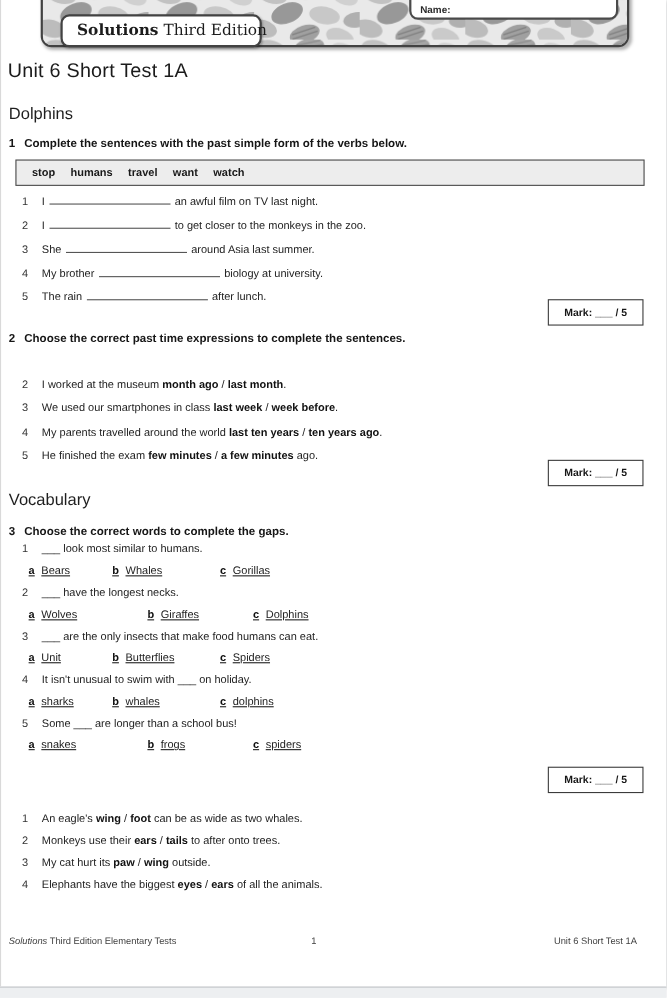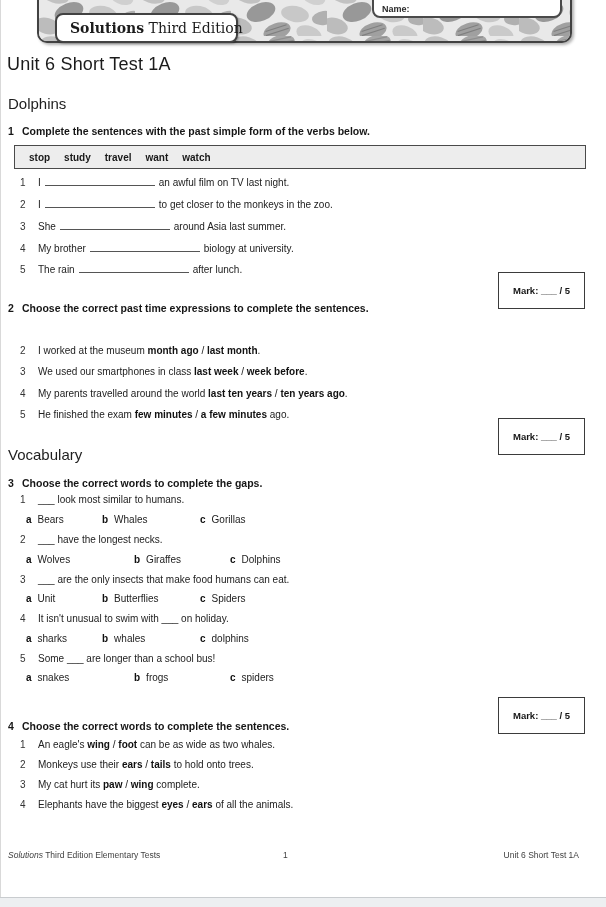--- a/index.html
+++ b/index.html
@@ -50,27 +50,27 @@
   }
   
   .item{position:absolute;left:20px;font-size:10px;color:#222;white-space:nowrap;}
   .inum{display:inline-block;width:18px;color:#333;}
   .blank{
     display:inline-block;width:110px;height:9px;margin:0 4px;
     border-bottom:1px solid #555;vertical-align:baseline;
   }
   .rich b{font-weight:700;color:#111;}
   
-  .opts{position:absolute;left:26px;display:grid;font-size:10px;color:#222;white-space:nowrap;}
+  .opts{position:absolute;left:26px;display:grid;font-size:10px;color:#222;white-space:nowrap;text-decoration:underline;}
   .opts.std{grid-template-columns:76px 98px auto;}
   .opts.wide{grid-template-columns:108px 96px auto;}
   .optcell b{font-weight:700;margin-right:6px;color:#111;}
   
   .markbox{
-    position:absolute;left:498px;width:87px;height:37px;box-sizing:border-box;
+    position:absolute;left:498px;width:87px;height:24px;box-sizing:border-box;
     border:1.5px solid #3b3b3b;background:#fff;
     display:flex;align-items:center;justify-content:center;
     font-size:9.5px;font-weight:700;color:#161616;white-space:pre;
   }
   
   .footer{position:absolute;top:850px;left:0;width:606px;font-size:8.5px;color:#3f3f3f;}
   .f-left{position:absolute;left:8px;top:0;white-space:pre;}
   .f-center{position:absolute;left:283px;top:0;}
   .f-right{position:absolute;right:27px;top:0;}
   .band{
@@ -113,21 +113,21 @@
   </div>
   <div class="brand-tab"><span class="brand-bold">Solutions</span><span> Third Edition</span></div>
   <div class="name-box"><span>Name:</span></div>
 
   <div class="h1" style="top:54px">Unit 6 Short Test 1A</div>
   <div class="h2" style="top:95px">Dolphins</div>
 
   <div class="exh" style="top:125px"><span class="exnum">1</span><span>Complete the sentences with the past simple form of the verbs below.</span></div>
   <div class="wordbox" style="top:145px">
     <span>stop</span>
-    <span>study</span>
+    <span>humans</span>
     <span>travel</span>
     <span>want</span>
     <span>watch</span>
   </div>
   <div class="item" style="top:176px"><span class="inum">1</span><span>I</span><span class="blank"></span><span>an awful film on TV last night.</span></div>
   <div class="item" style="top:198px"><span class="inum">2</span><span>I</span><span class="blank"></span><span>to get closer to the monkeys in the zoo.</span></div>
   <div class="item" style="top:220px"><span class="inum">3</span><span>She</span><span class="blank"></span><span>around Asia last summer.</span></div>
   <div class="item" style="top:242px"><span class="inum">4</span><span>My brother</span><span class="blank"></span><span>biology at university.</span></div>
   <div class="item" style="top:263px"><span class="inum">5</span><span>The rain</span><span class="blank"></span><span>after lunch.</span></div>
   <div class="markbox" style="top:272px"><span>Mark: ___ / 5</span></div>
@@ -172,24 +172,23 @@
   </div>
 
   <div class="item" style="top:653px"><span class="inum">5</span><span>Some ___ are longer than a school bus!</span></div>
   <div class="opts wide" style="top:672px">
     <span class="optcell"><b>a</b><span>snakes</span></span>
     <span class="optcell"><b>b</b><span>frogs</span></span>
     <span class="optcell"><b>c</b><span>spiders</span></span>
   </div>
   <div class="markbox" style="top:697px"><span>Mark: ___ / 5</span></div>
 
-  <div class="exh" style="top:720px"><span class="exnum">4</span><span>Choose the correct words to complete the sentences.</span></div>
   <div class="item" style="top:739px"><span class="inum">1</span><span class="rich"><span>An eagle's </span><b>wing</b><span> / </span><b>foot</b><span> can be as wide as two whales.</span></span></div>
-  <div class="item" style="top:759px"><span class="inum">2</span><span class="rich"><span>Monkeys use their </span><b>ears</b><span> / </span><b>tails</b><span> to hold onto trees.</span></span></div>
-  <div class="item" style="top:779px"><span class="inum">3</span><span class="rich"><span>My cat hurt its </span><b>paw</b><span> / </span><b>wing</b><span> complete.</span></span></div>
+  <div class="item" style="top:759px"><span class="inum">2</span><span class="rich"><span>Monkeys use their </span><b>ears</b><span> / </span><b>tails</b><span> to after onto trees.</span></span></div>
+  <div class="item" style="top:779px"><span class="inum">3</span><span class="rich"><span>My cat hurt its </span><b>paw</b><span> / </span><b>wing</b><span> outside.</span></span></div>
   <div class="item" style="top:799px"><span class="inum">4</span><span class="rich"><span>Elephants have the biggest </span><b>eyes</b><span> / </span><b>ears</b><span> of all the animals.</span></span></div>
 
   <div class="footer">
     <span class="f-left"><i>Solutions</i><span> Third Edition Elementary Tests</span></span>
     <span class="f-center">1</span>
     <span class="f-right">Unit 6 Short Test 1A</span>
   </div>
 </div>
 
 <div class="band"></div>

